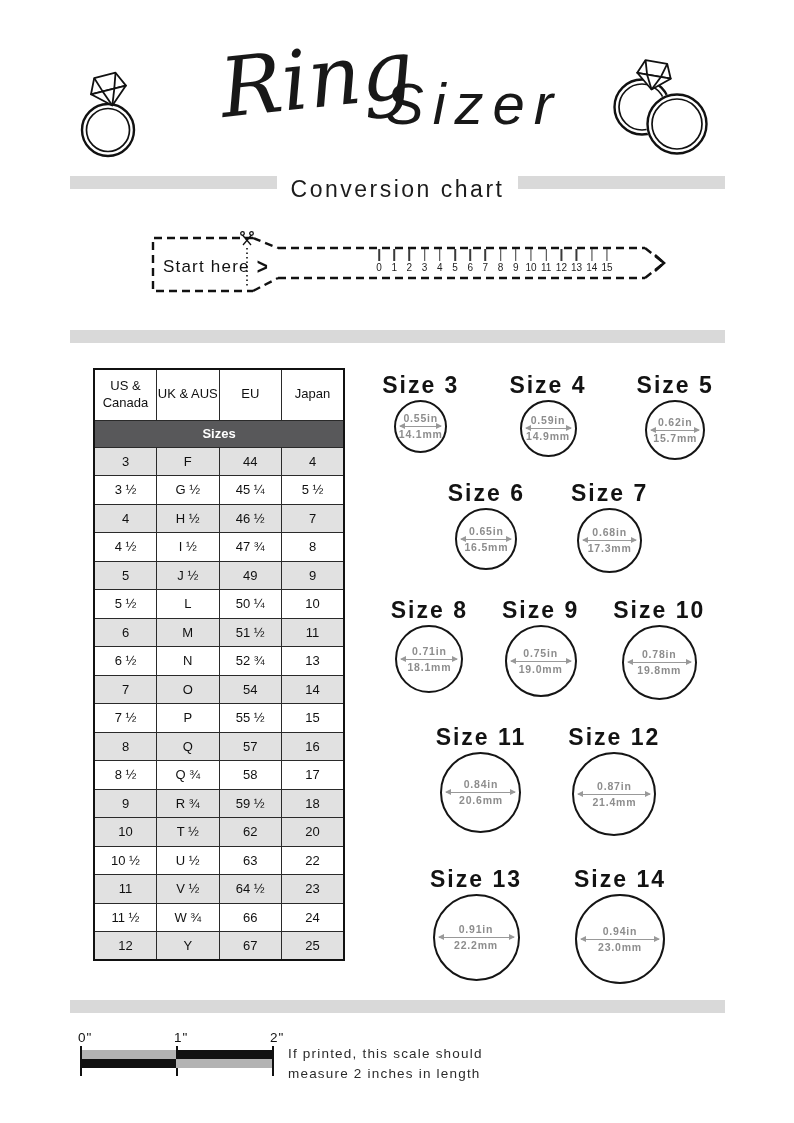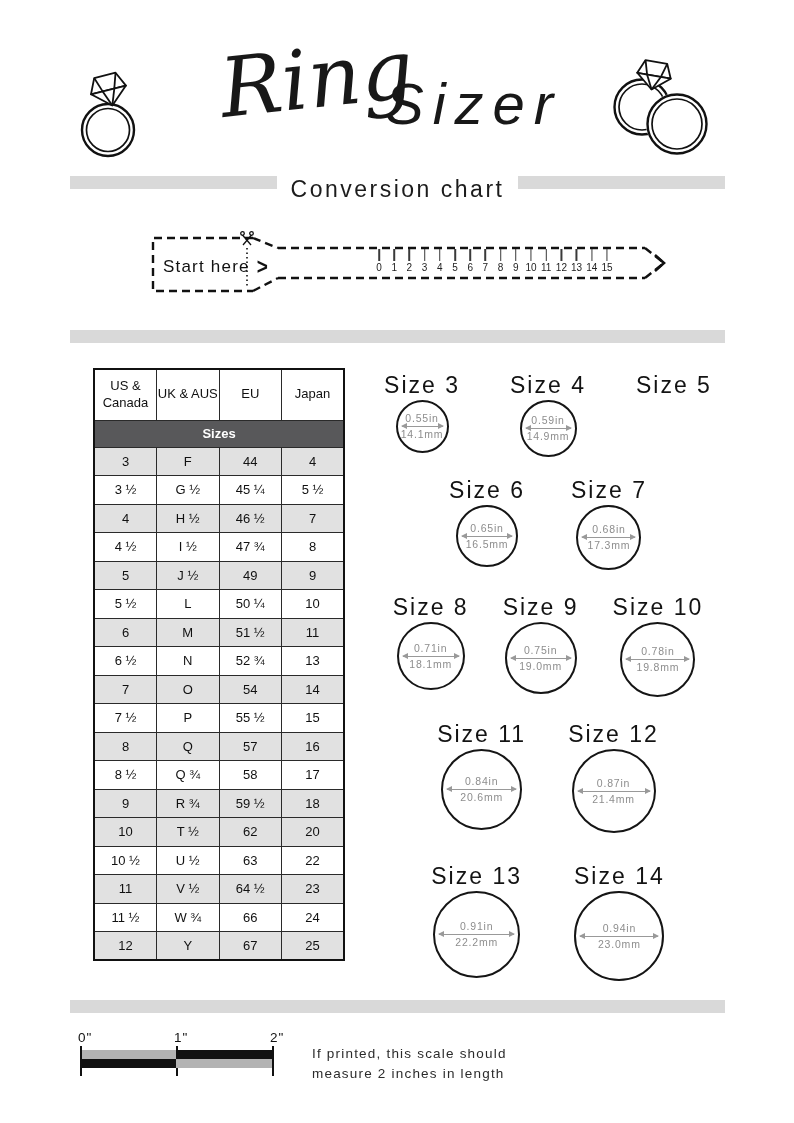--- a/index.html
+++ b/index.html
@@ -56,21 +56,21 @@
   .size-table th, .size-table td { border:1px solid #2a2a2a; padding:0; }
   .size-table .table-title {
     background:#58585a; color:#fff; font-weight:bold; height:27px; font-size:13px;
   }
   .size-table .col-head { height:51px; font-weight:400; background:#fff; line-height:1.3; }
   .size-table td { height:28.5px; background:#fff; }
   .size-table tr.shaded td { background:#e1e1e1; }
   
   .circles { position:absolute; left:360px; top:368px; width:376px;
     display:flex; flex-direction:column; align-items:center; padding-top:4px; }
-  .circle-row { display:flex; flex-direction:row; align-items:flex-start; justify-content:center; }
+  .circle-row { display:flex; flex-direction:row; align-items:flex-start; justify-content:center;font-weight:bold; }
   .size-cell { display:flex; flex-direction:column; align-items:center; }
   .size-title { font-size:23px; letter-spacing:2px; color:#131313; line-height:26px; margin-bottom:2px; white-space:nowrap; }
   .ring-circle {
     border:2px solid #151515; border-radius:50%;
     display:flex; flex-direction:column; align-items:center; justify-content:center;
   }
   .measure-in, .measure-mm {
     font-size:10.5px; color:#8d8d8d; letter-spacing:0.8px; line-height:1.2; white-space:nowrap;
   }
   .measure-arrow { position:relative; height:1px; background:#999; margin:1px 0; }
@@ -80,21 +80,21 @@
   }
   .measure-arrow::before { left:-1px; border-right:6px solid #999; }
   .measure-arrow::after { right:-1px; border-left:6px solid #999; }
   
   .scale { position:absolute; left:80px; top:1030px; width:470px; height:55px; }
   .scale-label { position:absolute; top:0; font-size:13.5px; letter-spacing:1px; color:#111; }
   .scale-tick { position:absolute; top:16px; width:2px; height:30px; background:#111; }
   .scale-seg { position:absolute; height:9px; }
   .scale-note {
     position:absolute; left:208px; top:14px; font-size:13.5px;
-    letter-spacing:1.2px; line-height:1.45; color:#2b2b2b; white-space:nowrap;margin-left:24px;
+    letter-spacing:1.2px; line-height:1.45; color:#2b2b2b; white-space:nowrap;
   }
 </style>
 </head>
 <body>
 
 <div class="page">
 
   <svg class="icon-left" width="64" height="94" viewBox="0 0 64 94" fill="none">
     <circle cx="32" cy="64" r="26" stroke="#111" stroke-width="2.4"></circle>
     <circle cx="32" cy="64" r="21.5" stroke="#111" stroke-width="1.7"></circle>
@@ -365,20 +365,25 @@
         <div class="size-cell">
           <div class="size-title">Size 4</div>
           <div class="ring-circle" style="width:57px;height:57px">
             <div class="measure-in">0.59in</div>
             <div class="measure-arrow" style="width:45px"></div>
             <div class="measure-mm">14.9mm</div>
           </div>
         </div>
         <div class="size-cell">
           <div class="size-title">Size 5</div>
+          <div class="ring-circle" style="width:60px;height:60px">
+            <div class="measure-in">0.62in</div>
+            <div class="measure-arrow" style="width:48px"></div>
+            <div class="measure-mm">15.7mm</div>
+          </div>
         </div>
       </div>
       <div class="circle-row" style="gap: 46px; margin-bottom: 24px;">
         <div class="size-cell">
           <div class="size-title">Size 6</div>
           <div class="ring-circle" style="width:62px;height:62px">
             <div class="measure-in">0.65in</div>
             <div class="measure-arrow" style="width:50px"></div>
             <div class="measure-mm">16.5mm</div>
           </div>

